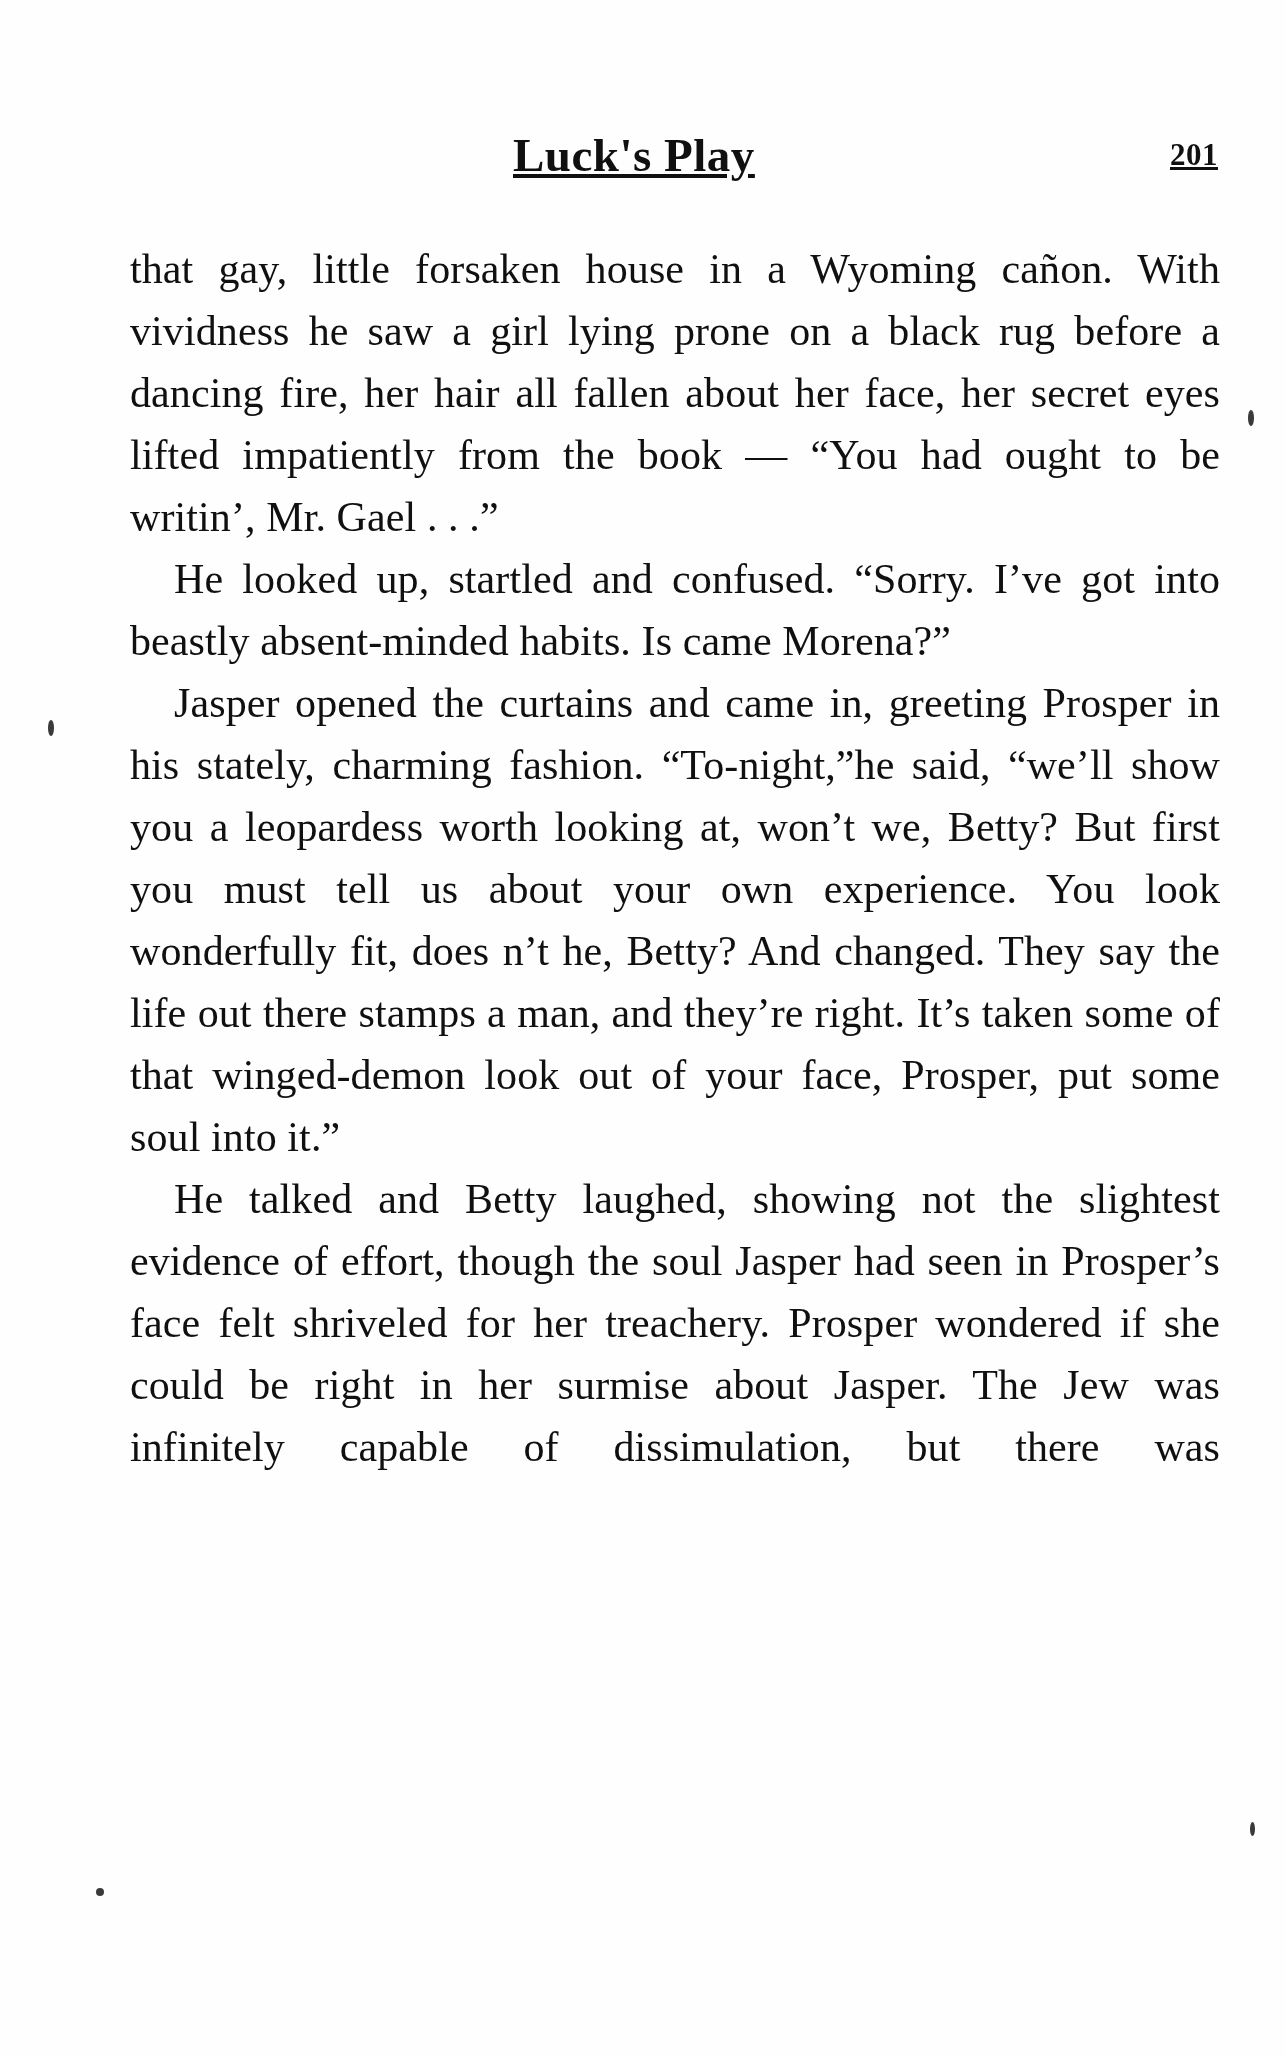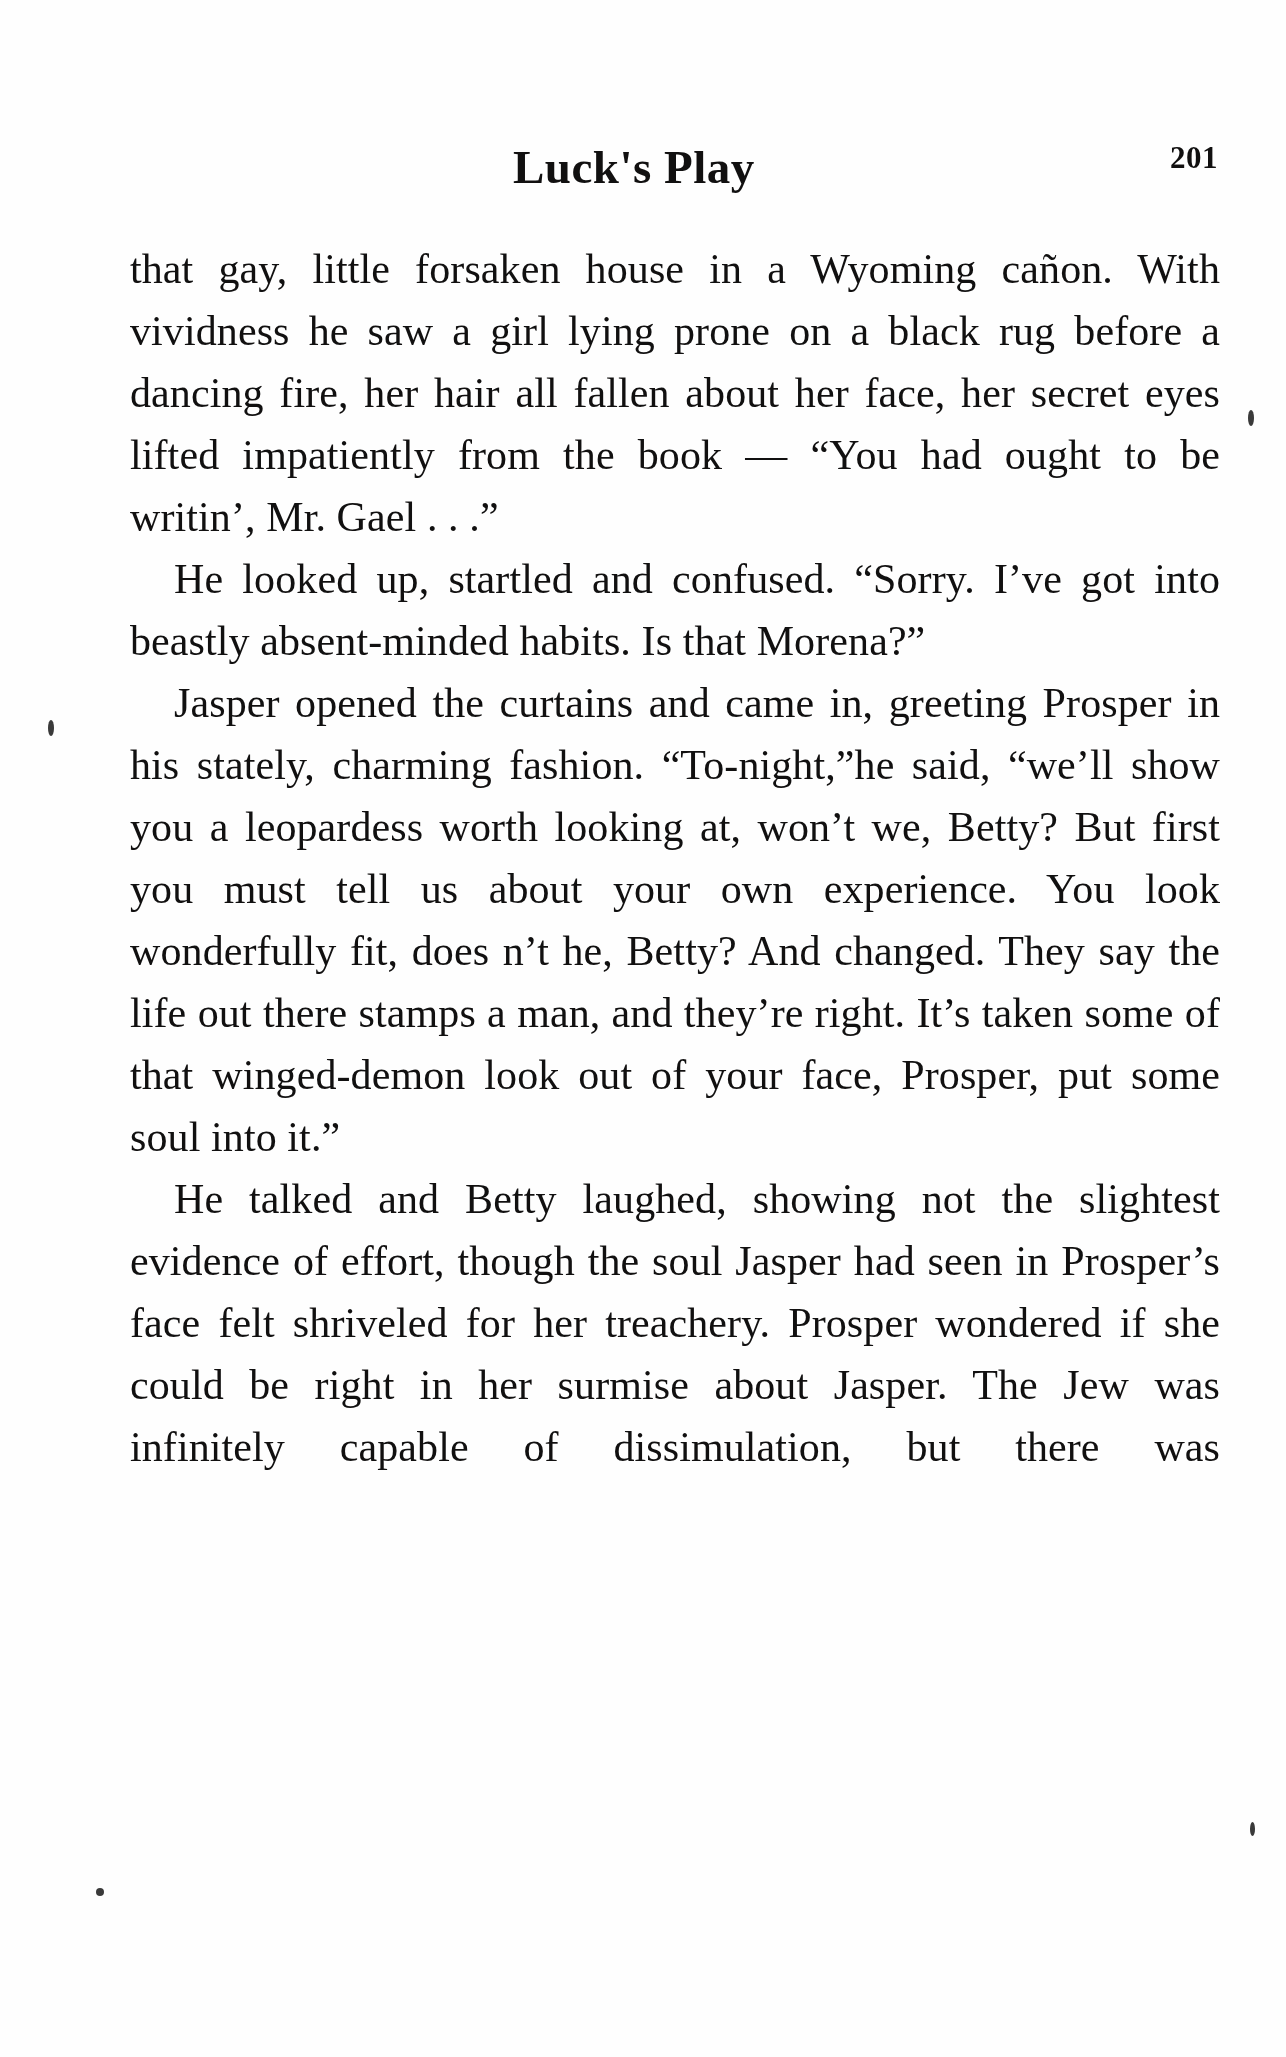--- a/index.html
+++ b/index.html
@@ -19,25 +19,26 @@
     position: absolute;
     left: 0;
     top: 0;
     width: 1286px;
     height: 2057px;
     background: #fefefe;
   }
   .page-header {
     position: absolute;
     left: 128px;
-    top: 140px;
+    top: 128px;
     width: 1090px;
     display: flex;
-    align-items: flex-start;
+    align-items: center;
     justify-content: space-between;
+    text-decoration: underline;
   }
   .header-title {
     font-size: 47px;
     font-weight: bold;
     letter-spacing: 0.5px;
     margin-left: 385px;
   }
   .page-number {
     font-size: 31px;
     font-weight: bold;
@@ -79,21 +80,21 @@
 
 <div class="page">
 
   <div class="page-header">
     <div class="header-title">Luck's Play</div>
     <div class="page-number">201</div>
   </div>
 
   <div class="body-text">
     <p class="para natural-last">that gay, little forsaken house in a Wyoming cañon. With vividness he saw a girl lying prone on a black rug before a dancing fire, her hair all fallen about her face, her secret eyes lifted impatiently from the book — “You had ought to be writin’, Mr. Gael . . .”</p>
-    <p class="para indent natural-last">He looked up, startled and confused. “Sorry. I’ve got into beastly absent-minded habits. Is that Morena?”</p>
+    <p class="para indent natural-last">He looked up, startled and confused. “Sorry. I’ve got into beastly absent-minded habits. Is came Morena?”</p>
     <p class="para indent natural-last">Jasper opened the curtains and came in, greeting Prosper in his stately, charming fashion. “To-night,”he said, “we’ll show you a leopardess worth looking at, won’t we, Betty? But first you must tell us about your own experience. You look wonderfully fit, does n’t he, Betty? And changed. They say the life out there stamps a man, and they’re right. It’s taken some of that winged-demon look out of your face, Prosper, put some soul into it.”</p>
     <p class="para indent full-justify">He talked and Betty laughed, showing not the slightest evidence of effort, though the soul Jasper had seen in Prosper’s face felt shriveled for her treachery. Prosper wondered if she could be right in her surmise about Jasper. The Jew was infinitely capable of dissimulation, but there was</p>
   </div>
 
   <div class="speck" style="left:48px; top:720px; width:6px; height:16px;"></div>
   <div class="speck" style="left:1248px; top:410px; width:6px; height:16px;"></div>
   <div class="speck" style="left:1250px; top:1822px; width:5px; height:14px;"></div>
   <div class="speck" style="left:96px; top:1888px; width:8px; height:8px;"></div>
 
 </div>

